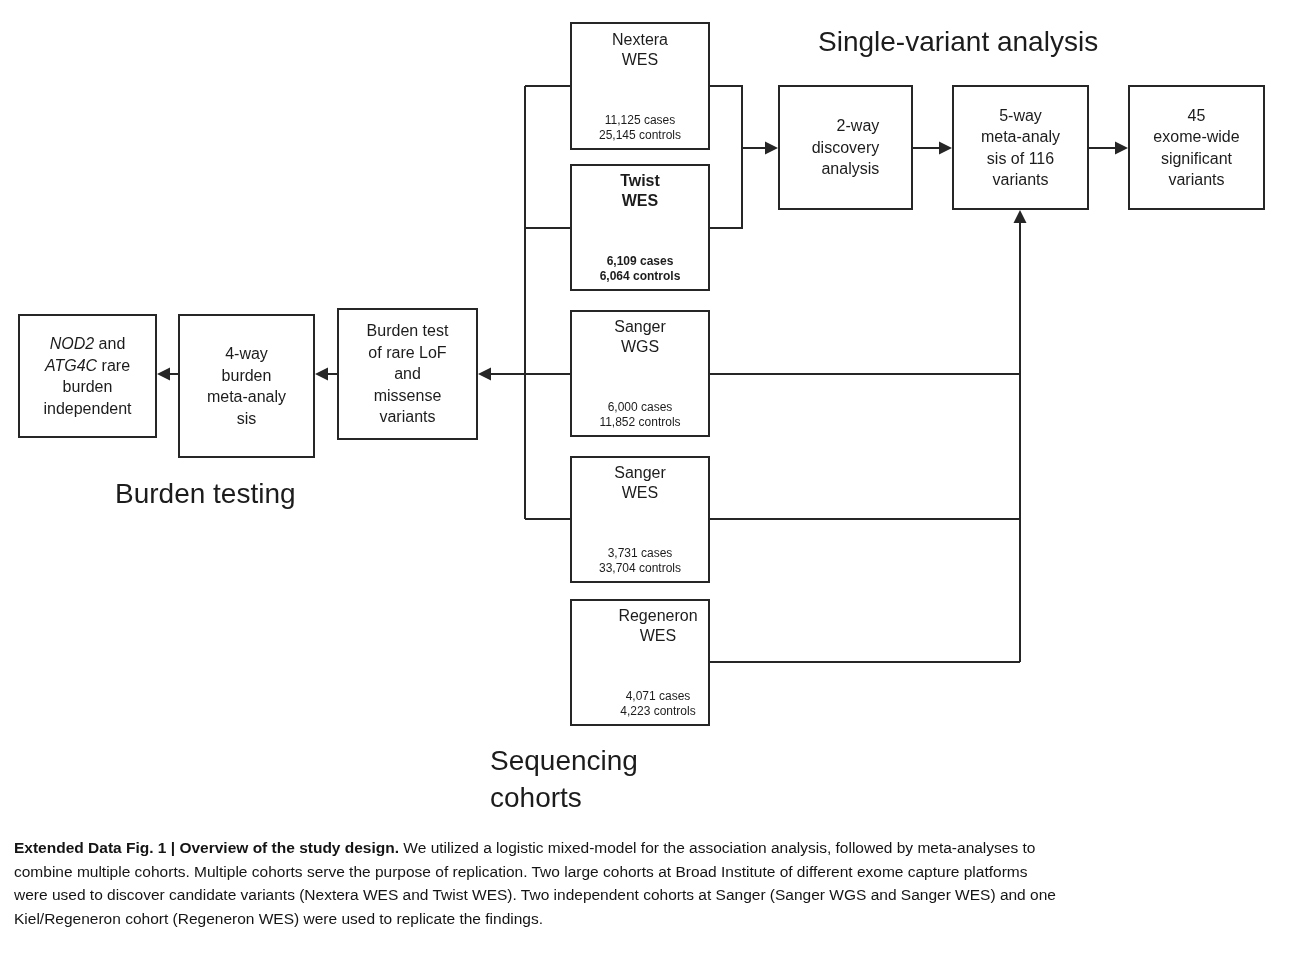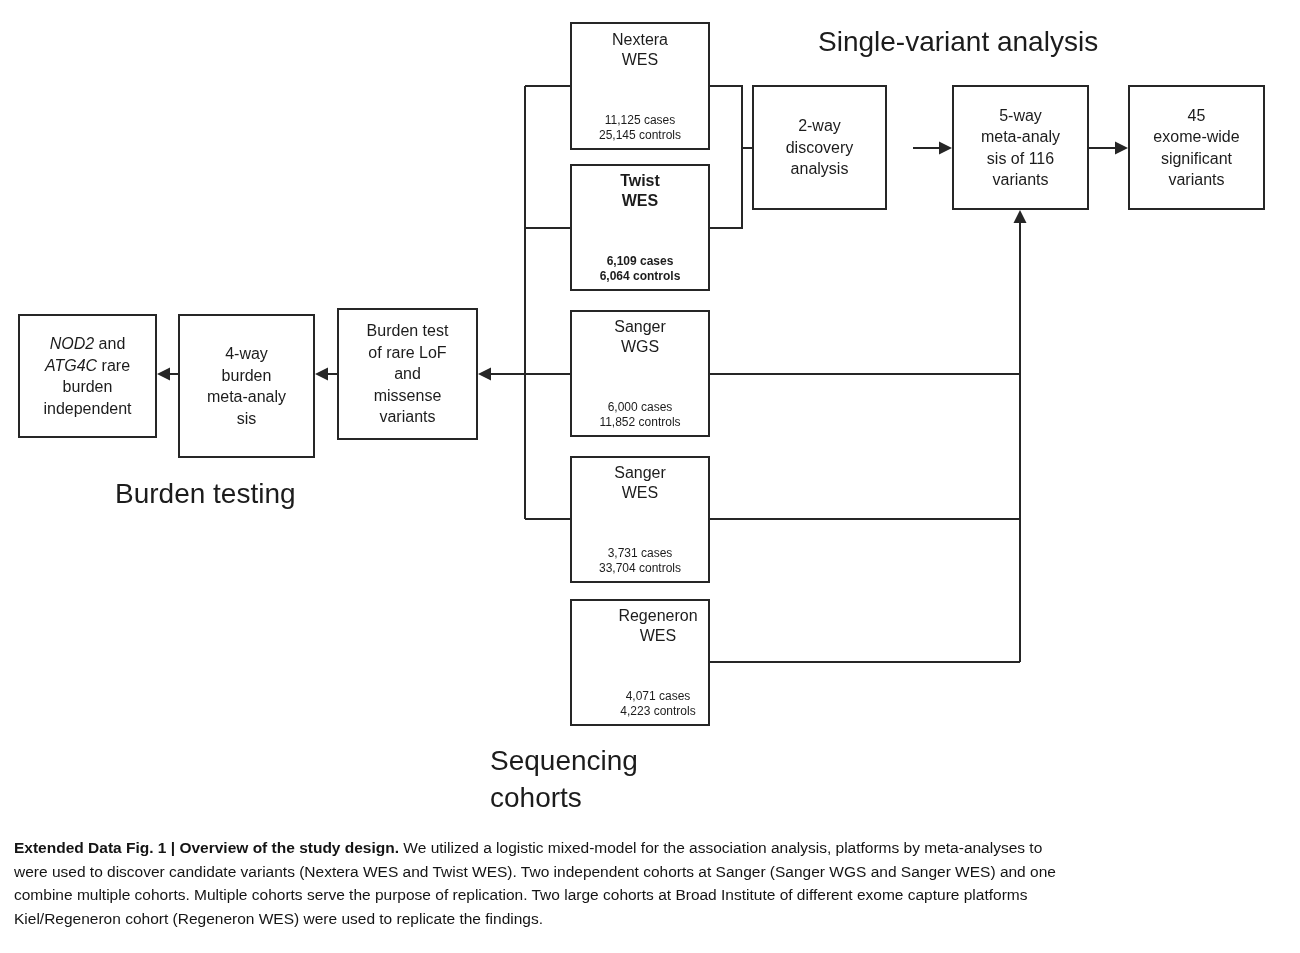--- a/index.html
+++ b/index.html
@@ -136,21 +136,21 @@
 
   <div class="box" style="left:570px; top:599px; width:140px; height:127px;padding-left:36px;">
     <div class="title pre">Regeneron
 WES</div>
     <div class="stats">
       <div>4,071 cases</div>
       <div>4,223 controls</div>
     </div>
   </div>
 
-  <div class="box" style="left:752px; top:85px; width:135px; height:125px;">
+  <div class="box" style="left:778px; top:85px; width:135px; height:125px;text-align:right;">
     <div class="flow-text pre">2-way
 discovery
 analysis</div>
   </div>
   <div class="box" style="left:952px; top:85px; width:137px; height:125px;">
     <div class="flow-text pre">5-way
 meta-analy
 sis of 116
 variants</div>
   </div>
@@ -177,19 +177,19 @@
   <div class="box" style="left:18px; top:314px; width:139px; height:124px;">
     <div class="flow-text">
       <div><i>NOD2</i><span> and</span></div>
       <div><i>ATG4C</i><span> rare</span></div>
       <div>burden</div>
       <div>independent</div>
     </div>
   </div>
 
   <div class="caption">
-    <div class="cap-line"><b>Extended Data Fig. 1 | Overview of the study design.</b><span> We utilized a logistic mixed-model for the association analysis, platforms by meta-analyses to</span></div>
+    <div class="cap-line"><b>Extended Data Fig. 1 | Overview of the study design.</b><span> We utilized a logistic mixed-model for the association analysis, followed by meta-analyses to</span></div>
+    <div class="cap-line">combine multiple cohorts. Multiple cohorts serve the purpose of replication. Two large cohorts at Broad Institute of different exome capture platforms</div>
     <div class="cap-line">were used to discover candidate variants (Nextera WES and Twist WES). Two independent cohorts at Sanger (Sanger WGS and Sanger WES) and one</div>
-    <div class="cap-line">combine multiple cohorts. Multiple cohorts serve the purpose of replication. Two large cohorts at Broad Institute of different exome capture platforms</div>
     <div class="cap-line">Kiel/Regeneron cohort (Regeneron WES) were used to replicate the findings.</div>
   </div>
 
 </div>
 
 </body></html>

